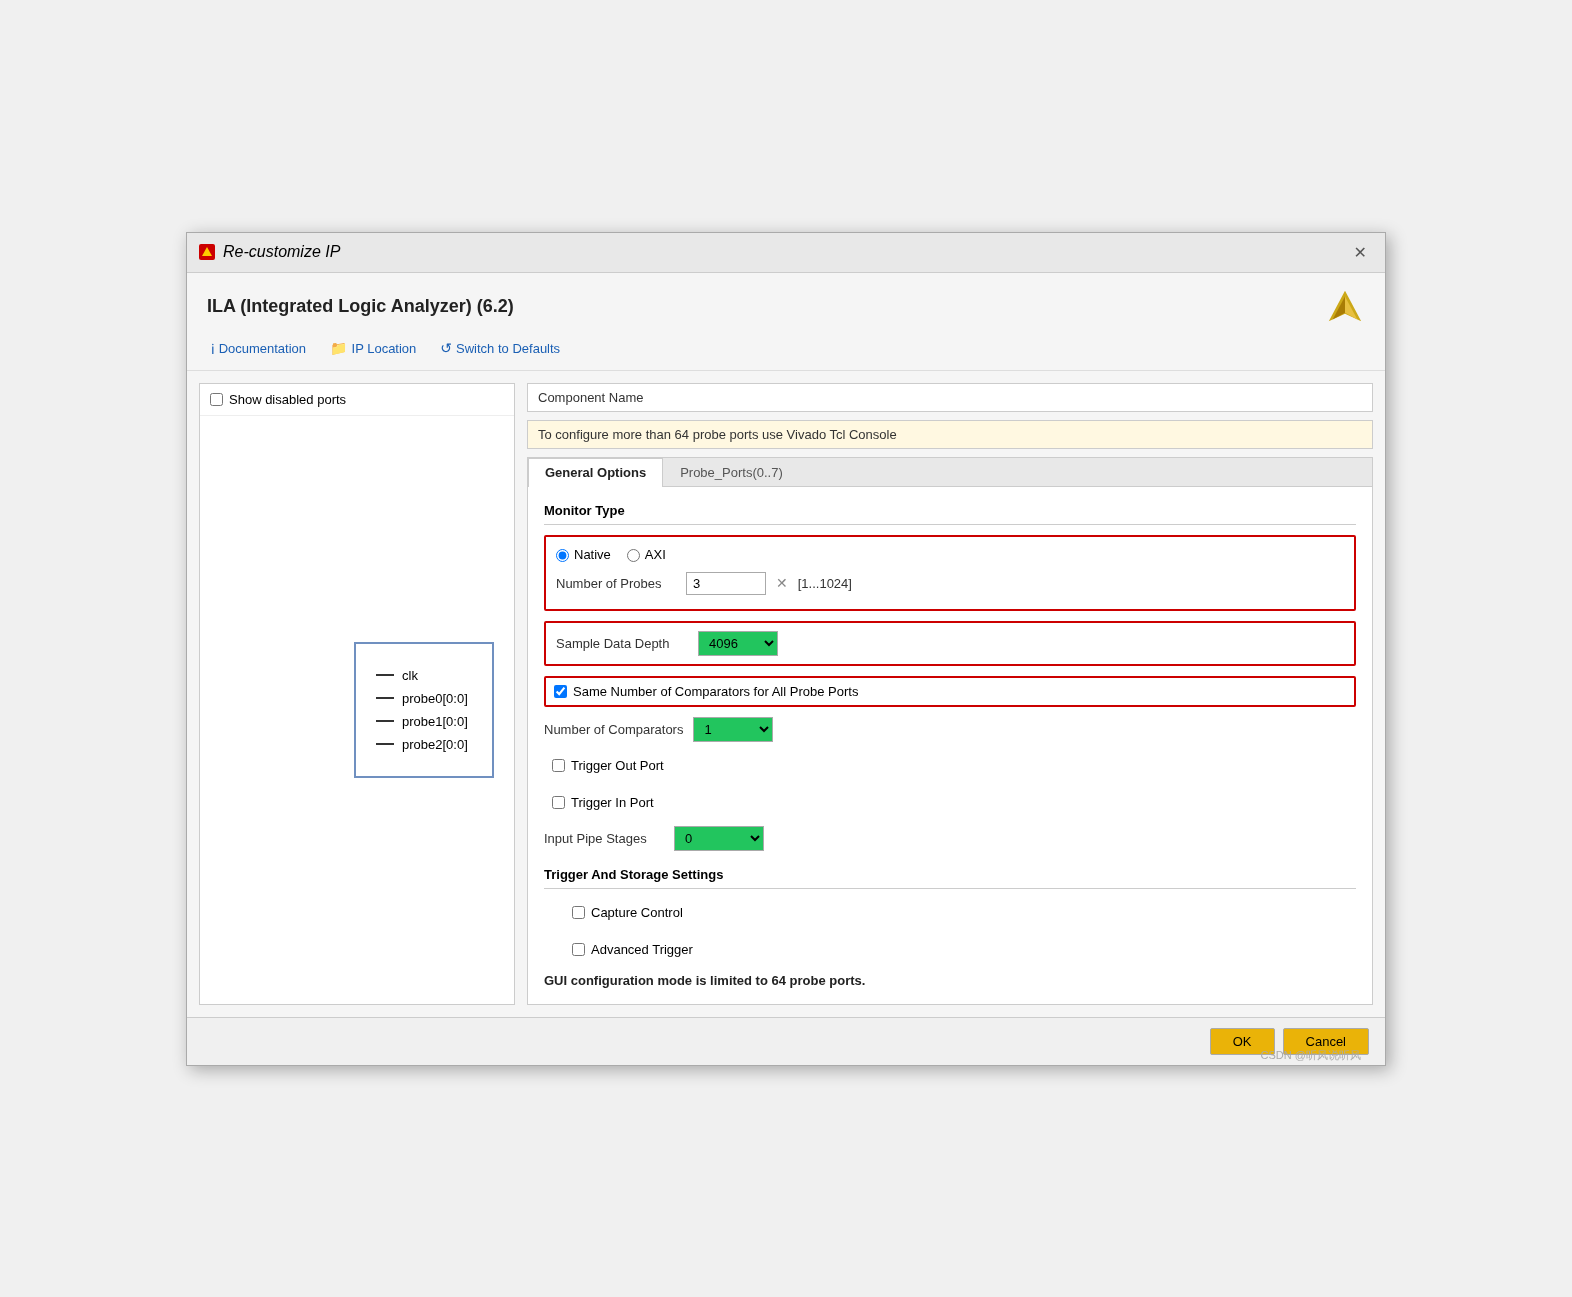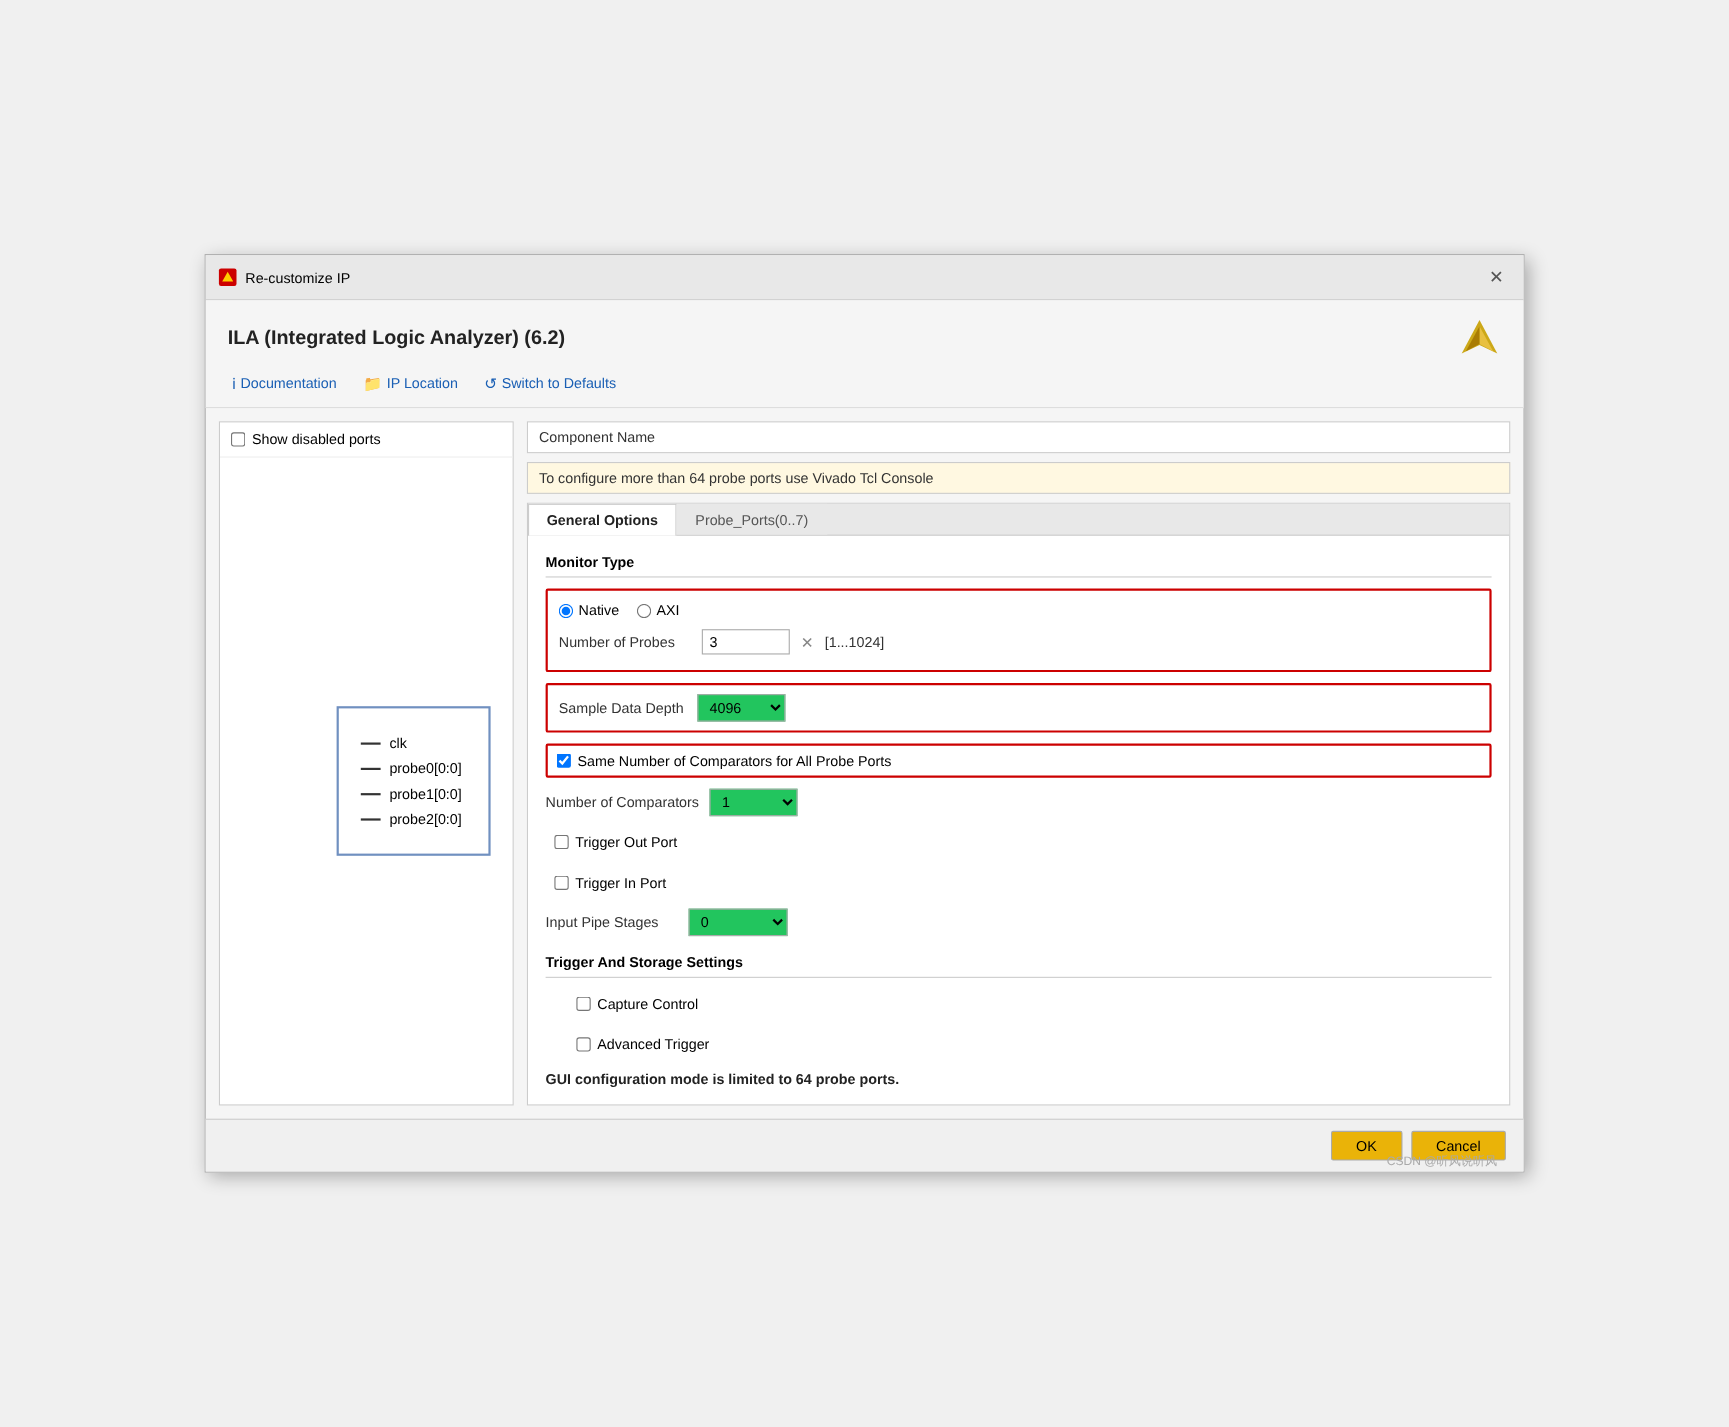--- a/index.html
+++ b/index.html
@@ -34,22 +34,23 @@
       gap: 8px;
     }
     .title-bar-icon {
       width: 16px;
       height: 16px;
       background: #c00;
       border-radius: 2px;
       display: flex; align-items: center; justify-content: center;
     }
     .title-bar-text {
-      font-size: 13px;
+      font-size: 16px;
       font-weight: normal;
+      font-style: italic;
     }
     .close-btn {
       background: none;
       border: none;
       font-size: 16px;
       cursor: pointer;
       color: #555;
       padding: 2px 6px;
     }
 
@@ -91,21 +92,21 @@
       font-size: 14px;
     }
 
     .main-content {
       display: flex;
       flex: 1;
       padding: 12px;
       gap: 12px;
     }
     .left-panel {
-      width: 268px;
+      width: 316px;
       background: white;
       border: 1px solid #ccc;
       display: flex;
       flex-direction: column;
       min-height: 600px;
     }
     .left-panel-header {
       padding: 8px 10px;
       border-bottom: 1px solid #eee;
       display: flex;
@@ -269,21 +270,21 @@
       color: #333;
     }
 
     .red-box-small {
       border: 2px solid #cc0000;
       padding: 8px 10px;
       margin-bottom: 10px;
       border-radius: 2px;
       display: flex;
       align-items: center;
-      gap: 6px;
+      gap: 22px;
     }
     .select-input {
       border: 1px solid #aaa;
       padding: 3px 6px;
       font-size: 13px;
       background: #22c55e;
       min-width: 80px;
       cursor: pointer;
     }
 

